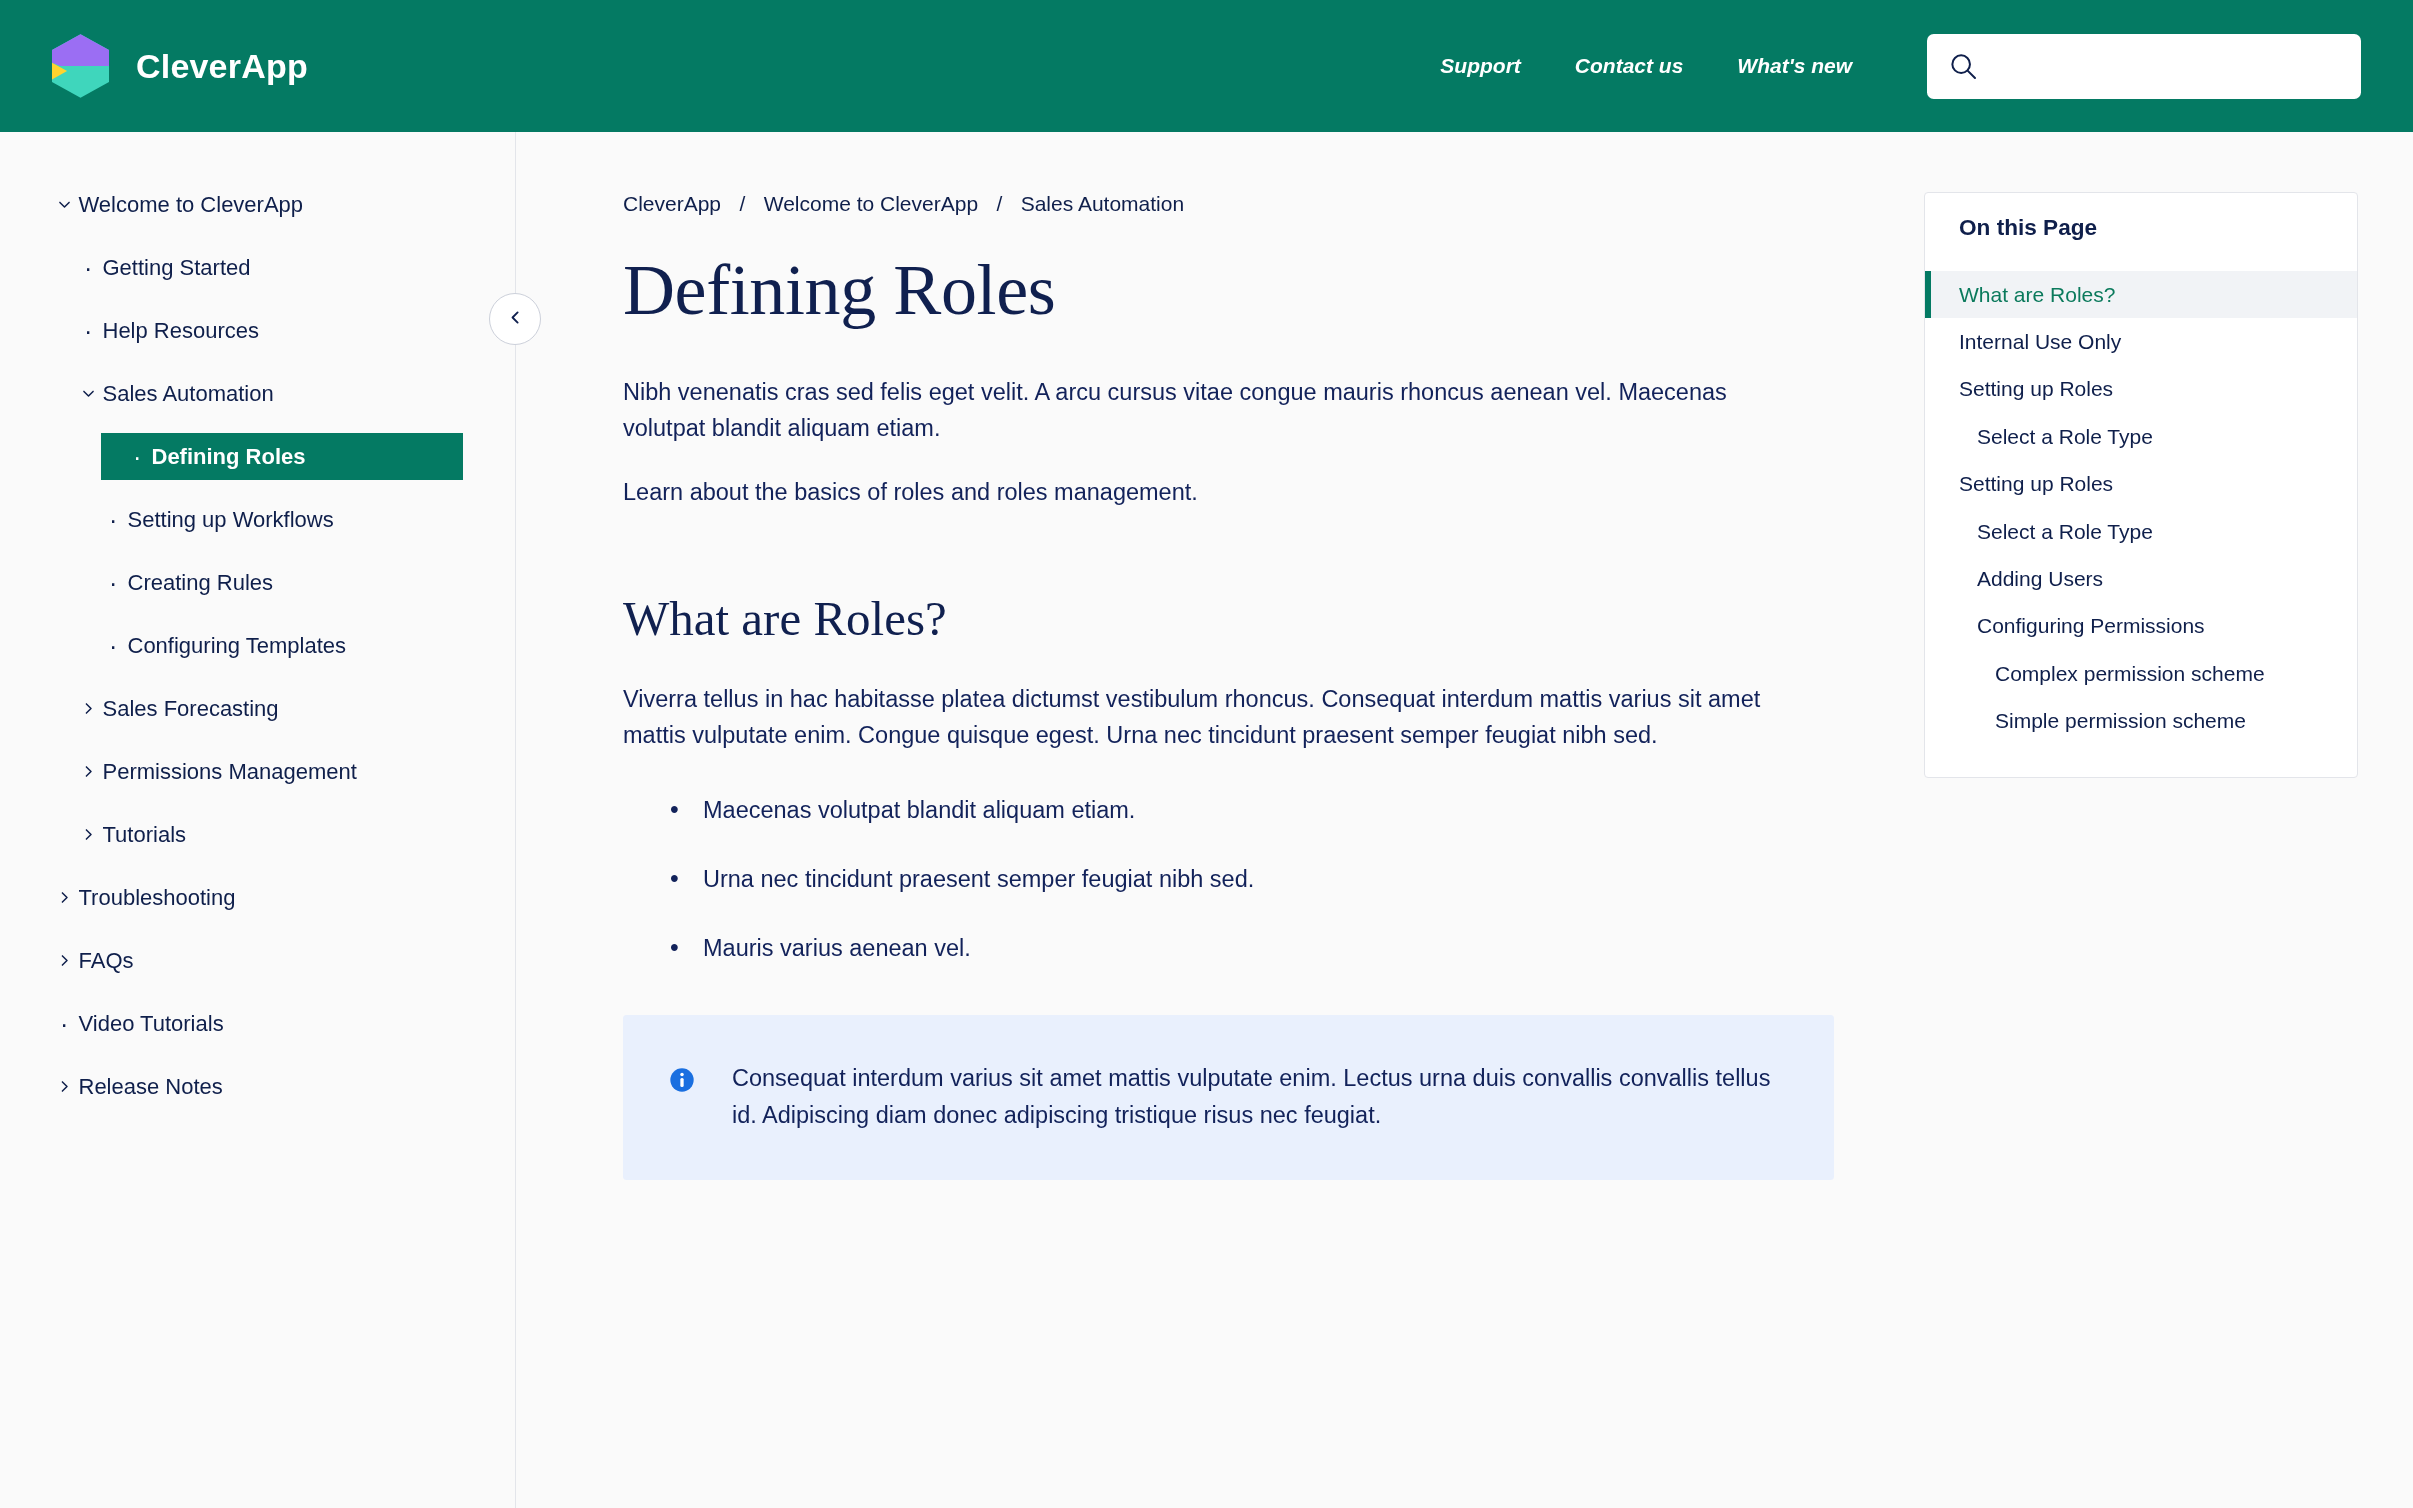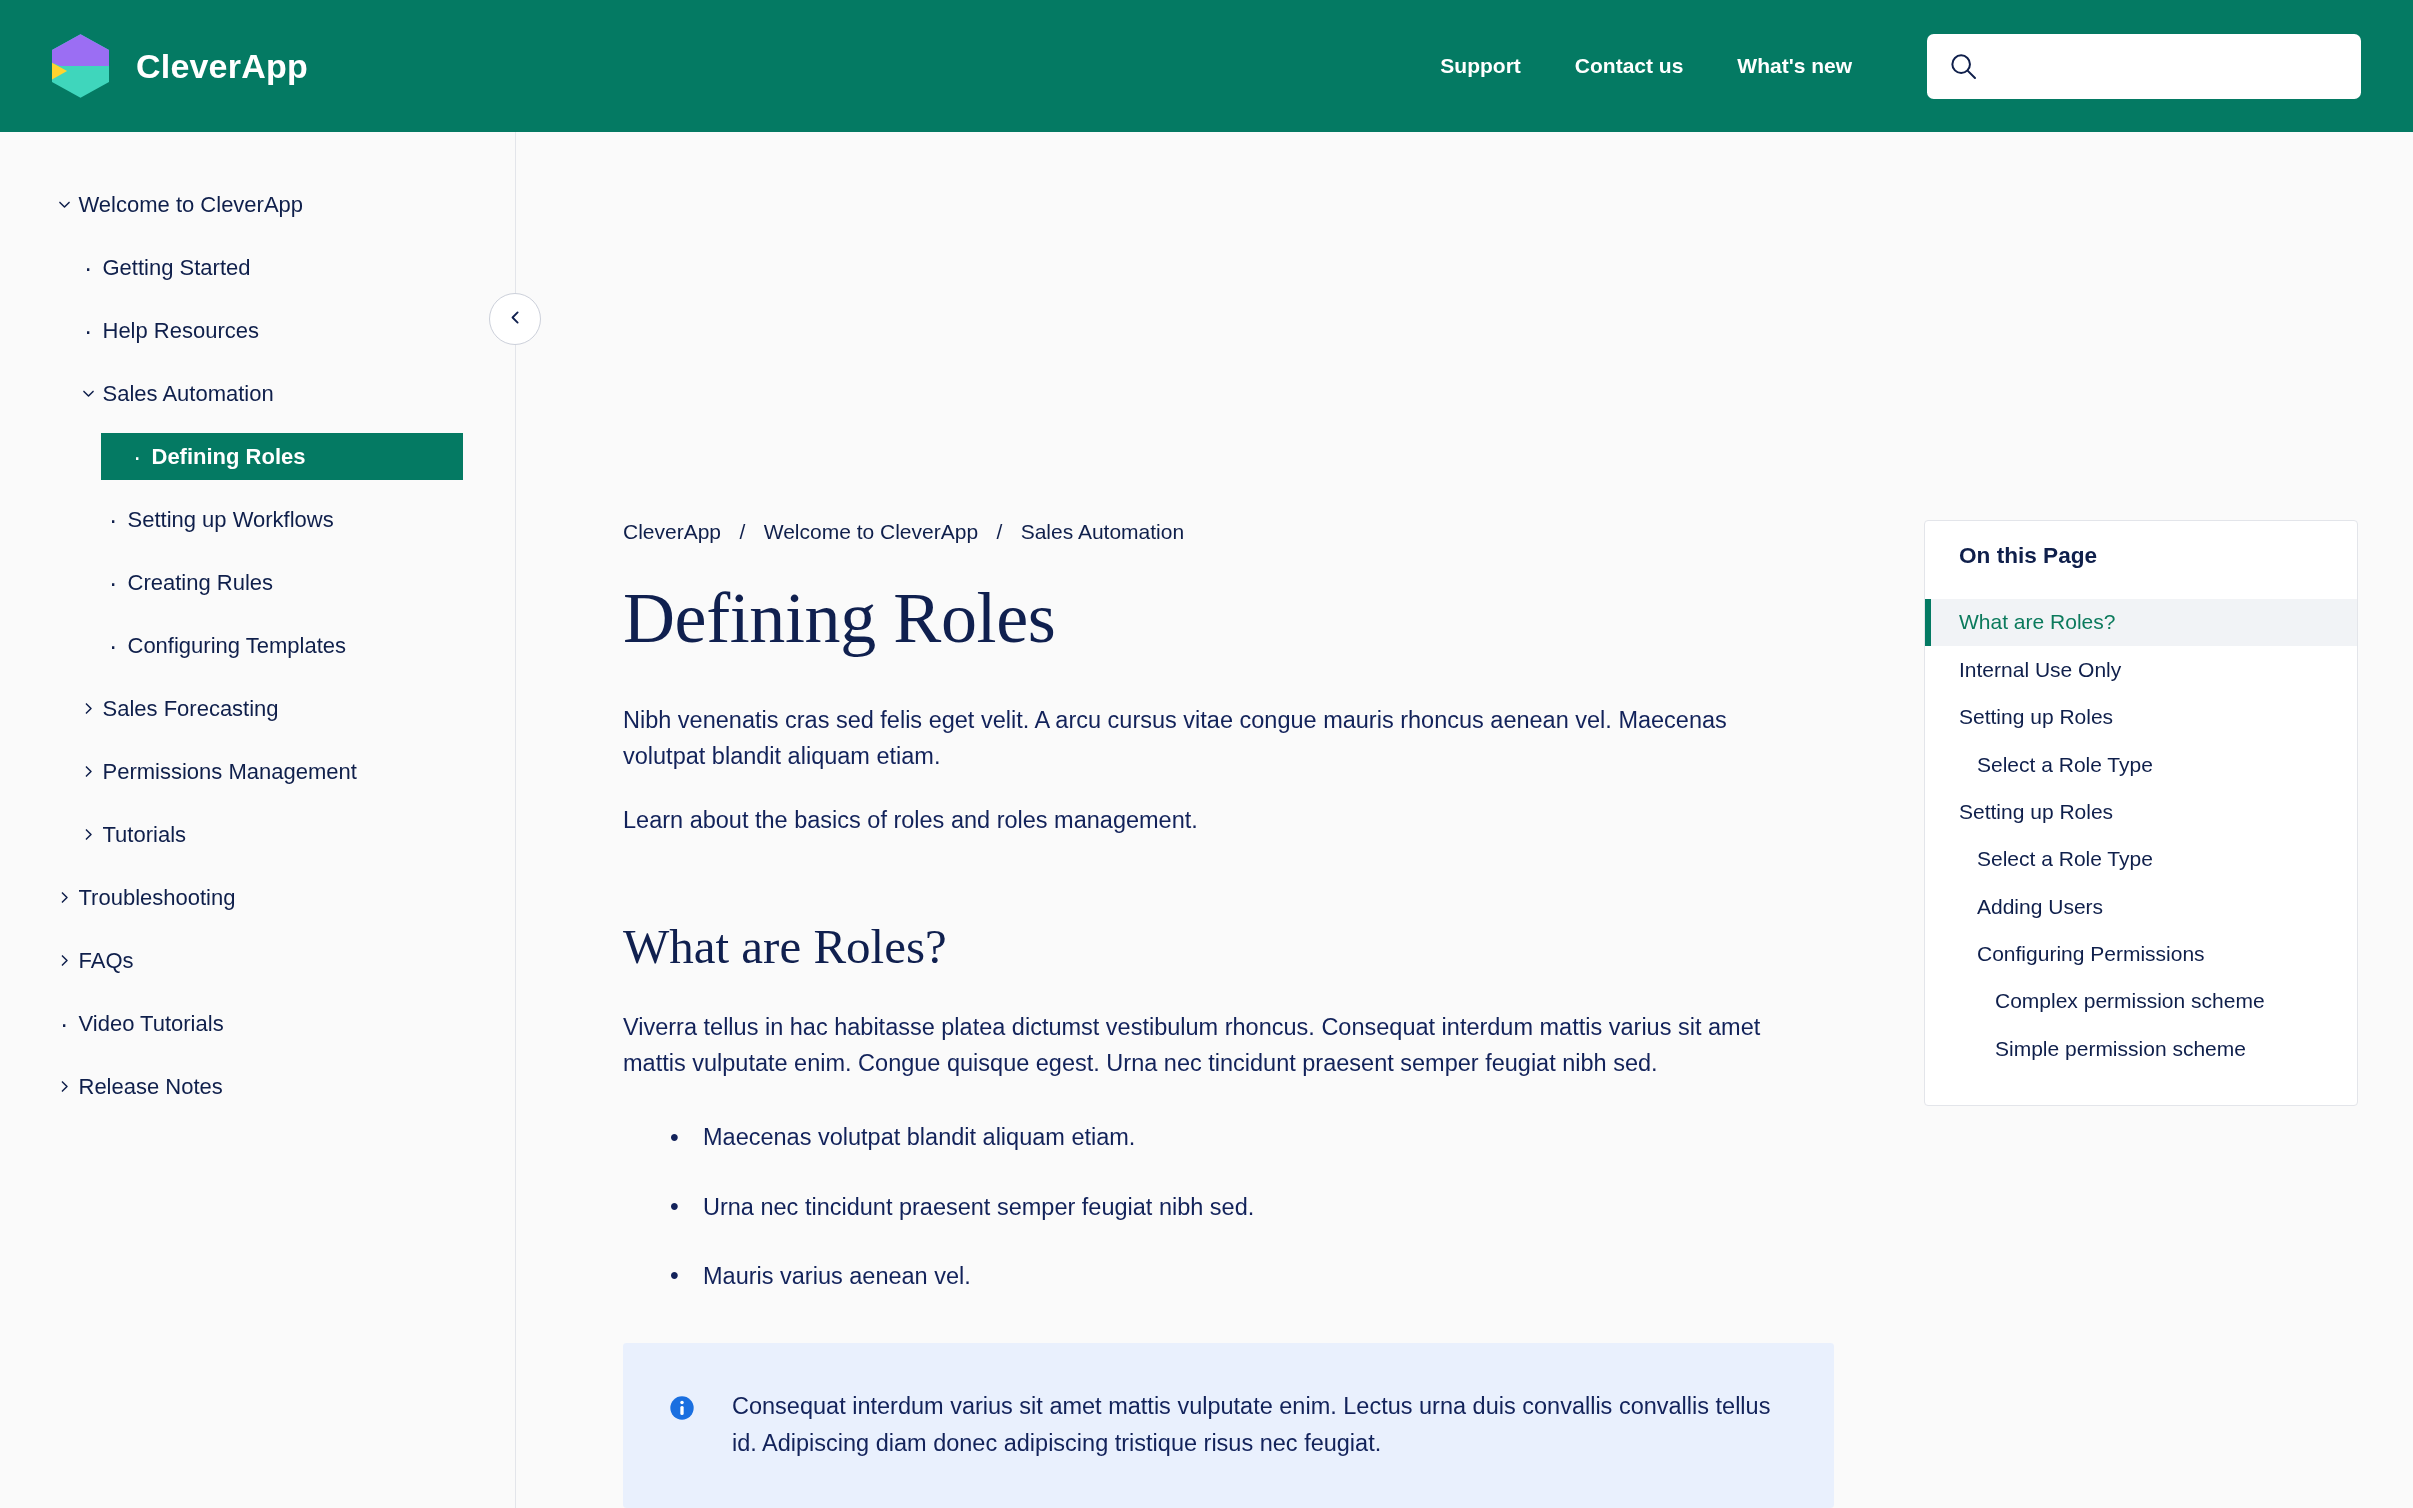--- a/index.html
+++ b/index.html
@@ -17,21 +17,21 @@
     width: 2413px; height: 132px;
     background: #047a63;
     display: flex; align-items: center;
   }
   .brand { display: flex; align-items: center; margin-left: 52px; }
   .logo-mark { width: 57px; height: 64px; position: relative; }
   .brand-name {
     margin-left: 27px; color: #ffffff;
     font-size: 34px; font-weight: bold; letter-spacing: 0.2px;
   }
-  .nav { display: flex; align-items: flex-start; margin-left: auto; }
+  .nav { display: flex; align-items: flex-start; margin-left: auto; font-style: italic; }
   .nav-link {
     color: #ffffff; font-size: 21px; font-weight: bold;
     text-decoration: none; margin-right: 0; padding: 8.4px 0;
     white-space: nowrap; cursor: pointer;
   }
   .nav-link + .nav-link { margin-left: 54px; }
   .search-box {
     width: 434px; height: 65px; margin-left: 75px; margin-right: 52px;
     background: #ffffff; border-radius: 6.7px;
     display: flex; align-items: center; padding: 0 22px;
@@ -42,21 +42,21 @@
     border: 0; outline: 0; background: transparent;
     margin-left: 15px; width: 100%; height: 100%;
     font-family: "Liberation Sans", sans-serif;
     font-size: 21px; color: #0f1f4b;
   }
   .search-input::placeholder { color: #9aa2b5; }
 
   
   .body-wrap {
     position: absolute; top: 132px; left: 0;
-    width: 2413px; height: 1376px; display: flex; align-items: flex-end;
+    width: 2413px; height: 1376px; display: flex;
   }
 
   
   .sidebar {
     width: 516px; height: 100%;
     background: #fafafa;
     border-right: 1.7px solid #e3e5ea;
     padding-top: 49px;
     position: relative; flex: none;
   }

